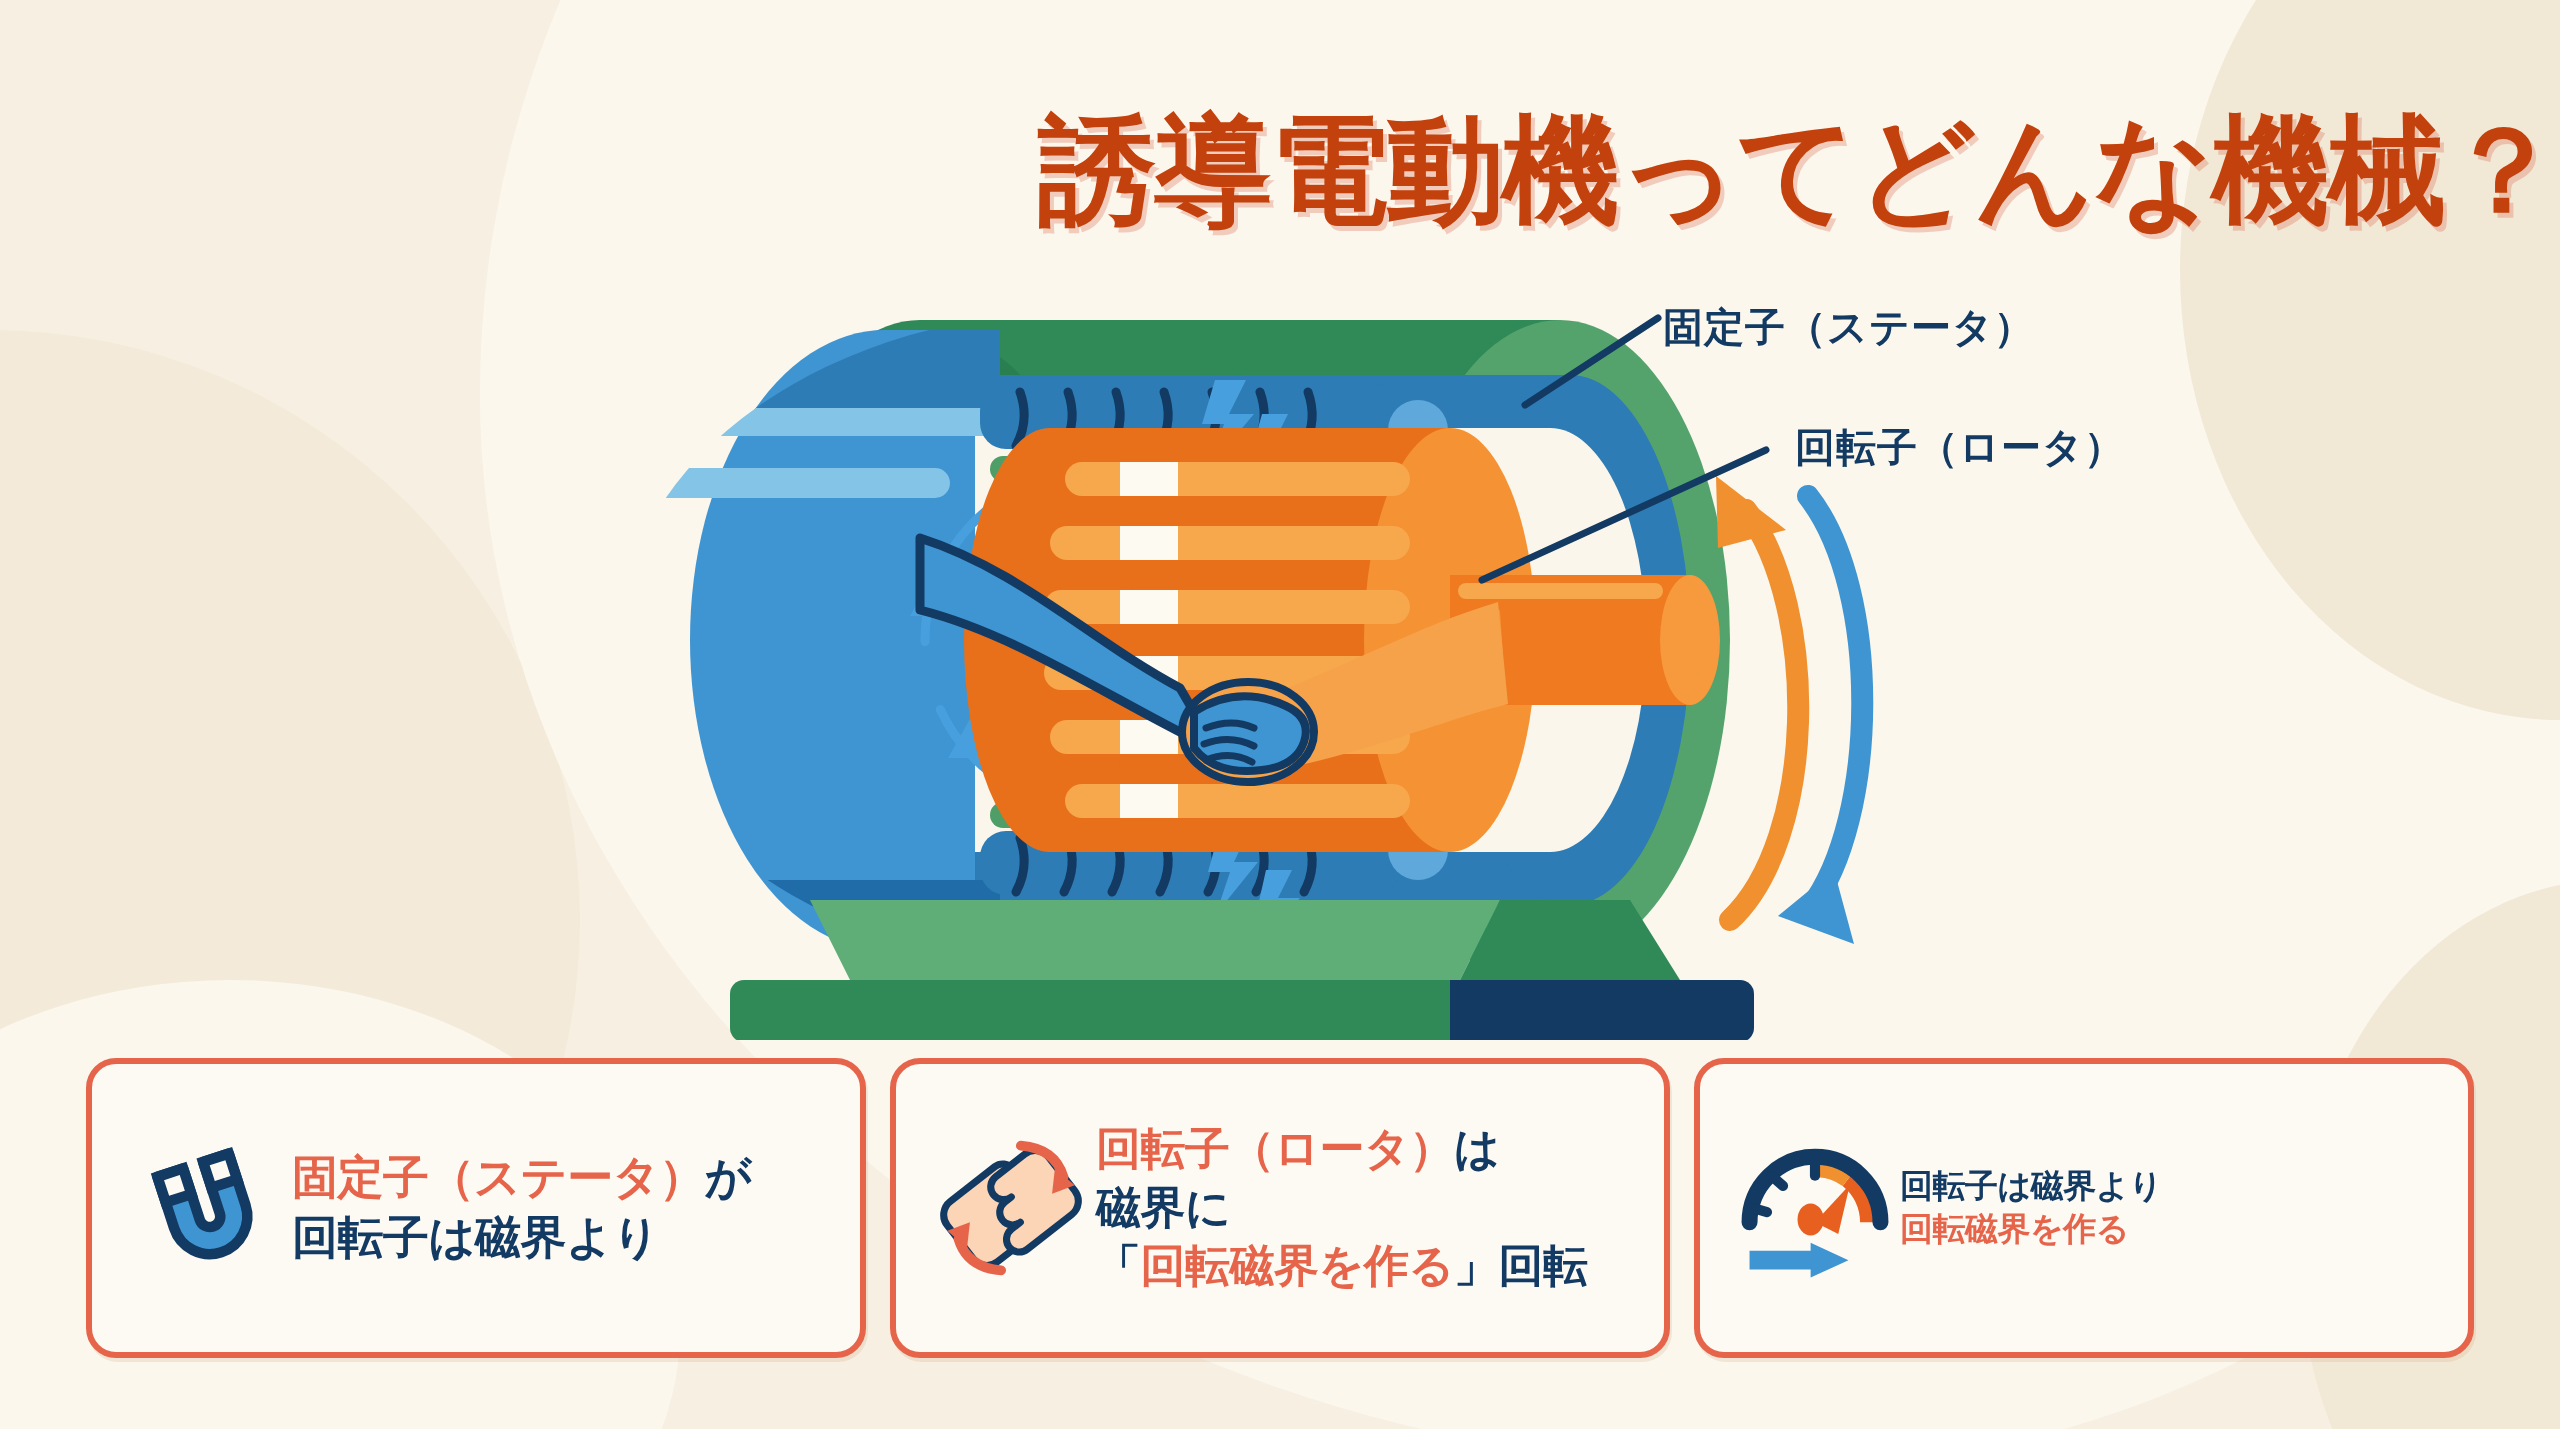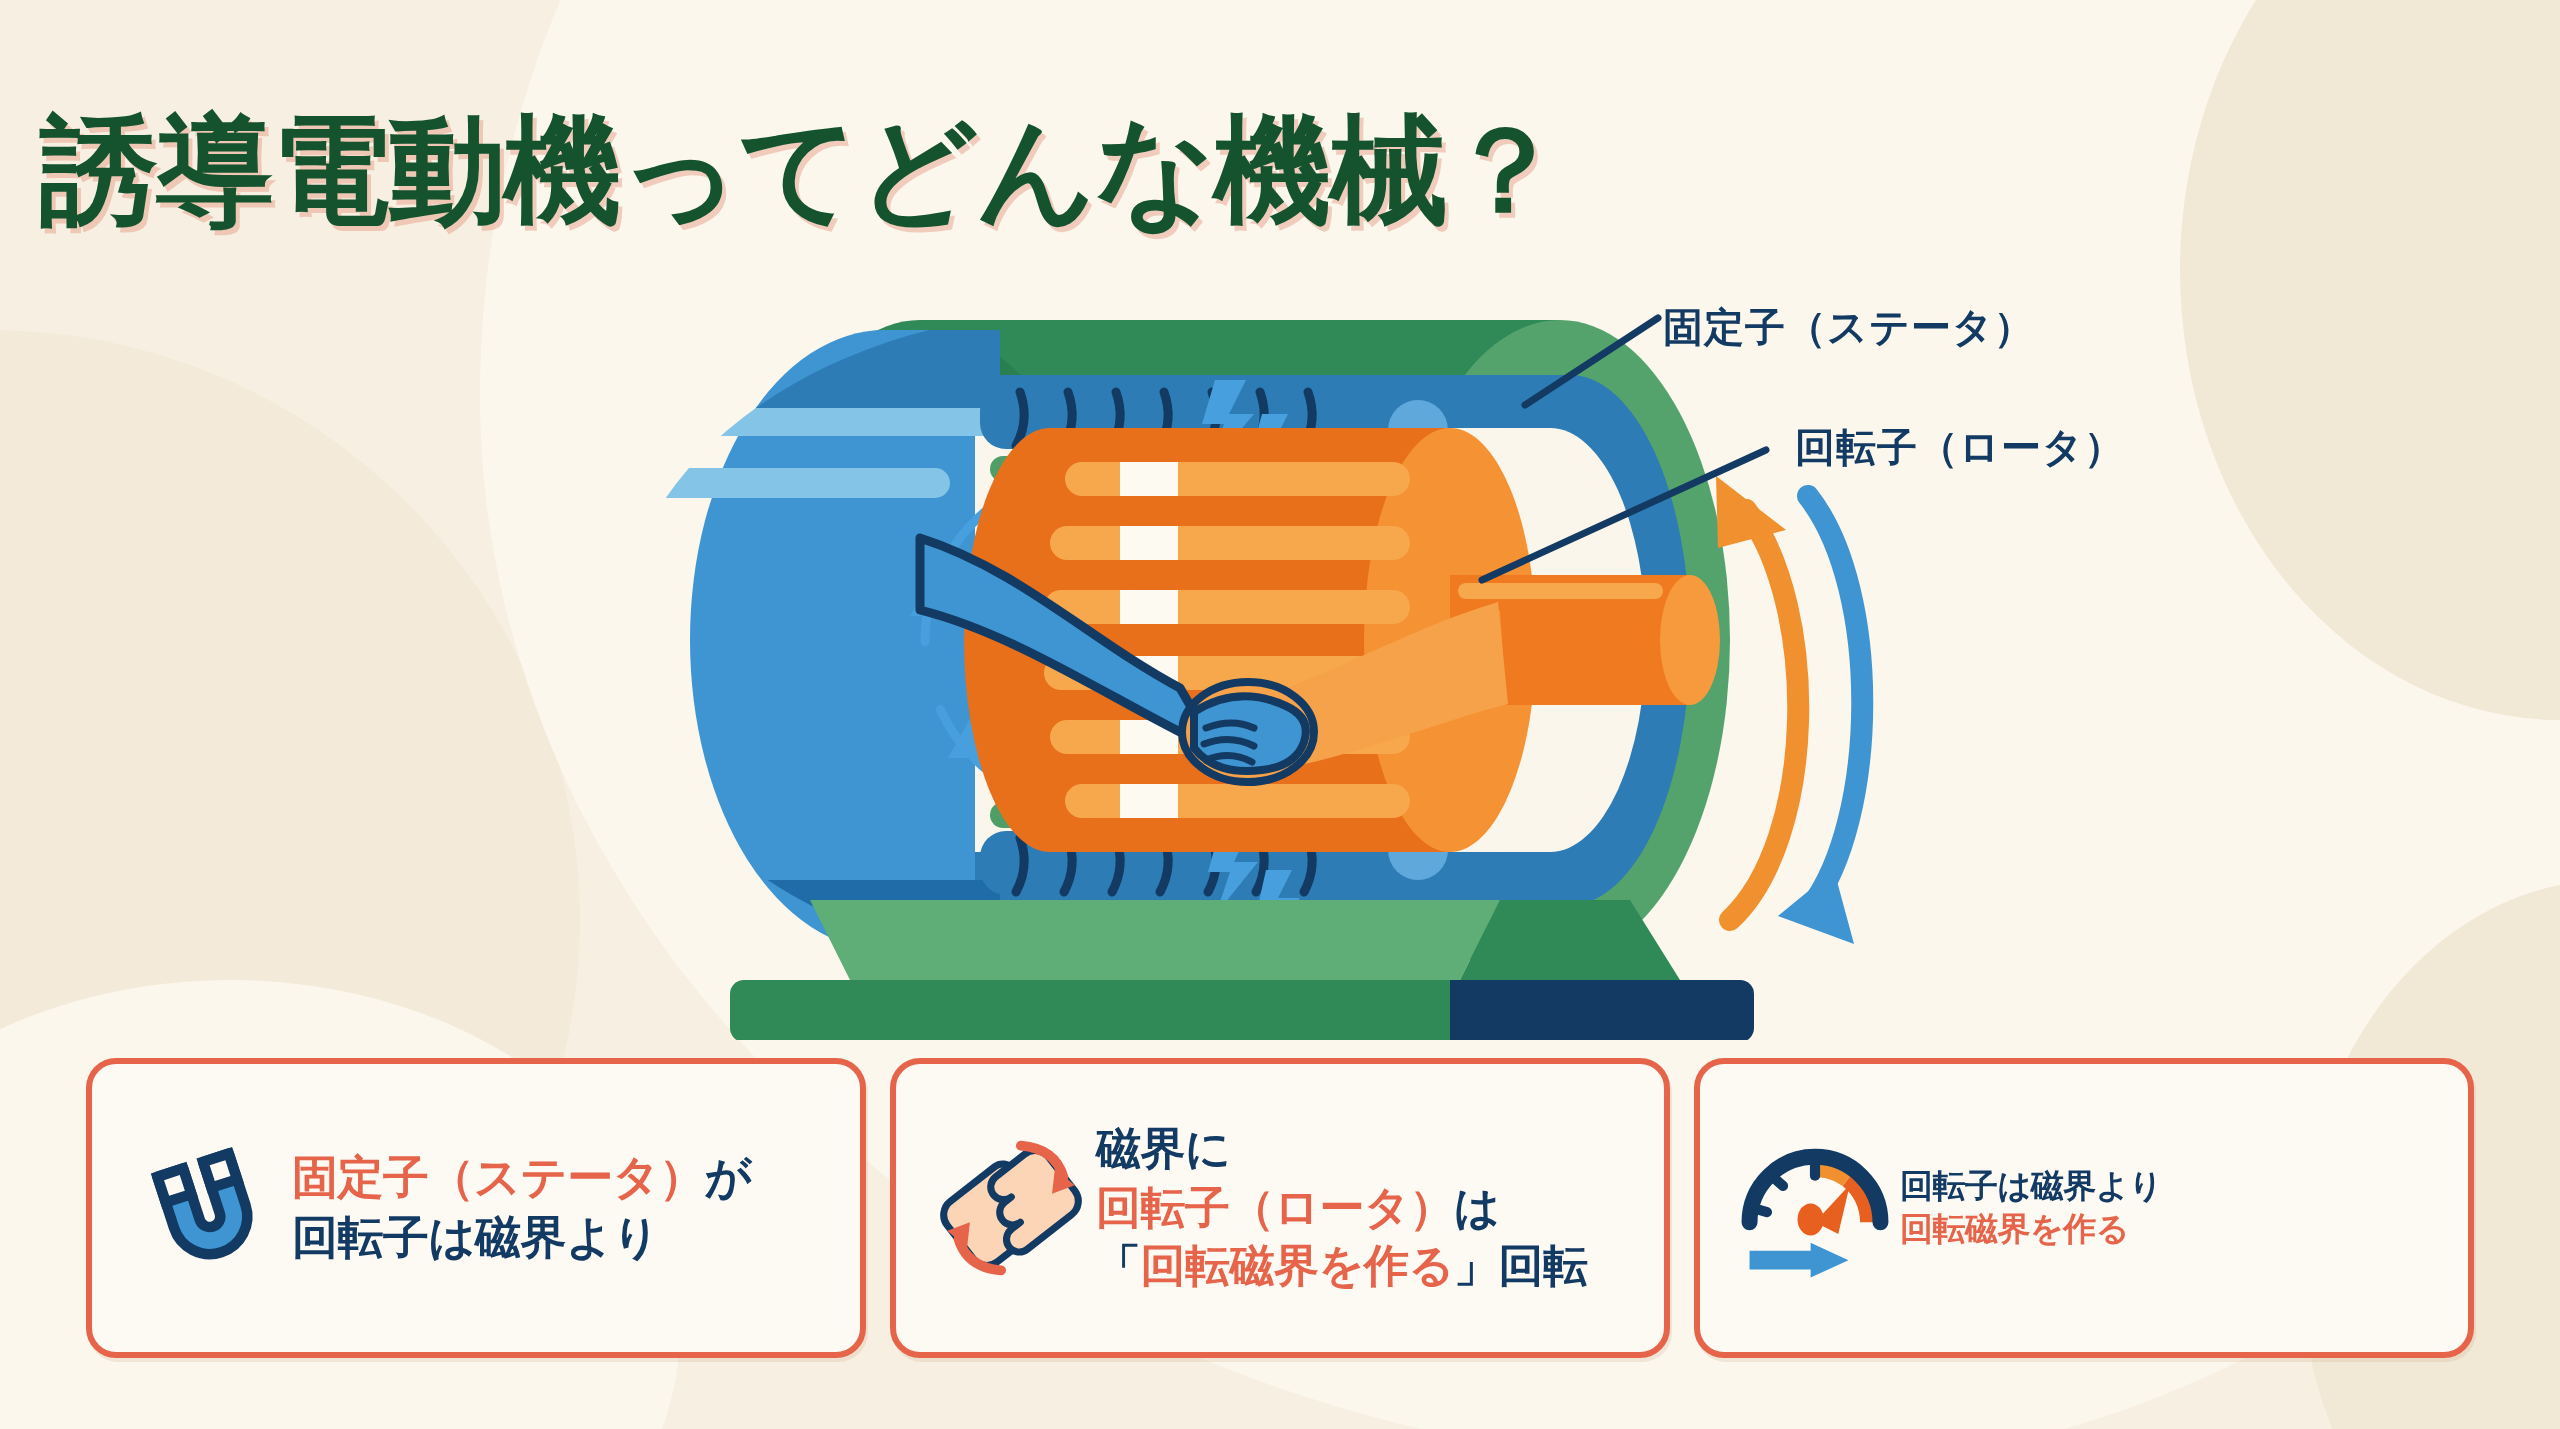--- a/index.html
+++ b/index.html
@@ -30,25 +30,25 @@
     background:#f2e8d6;border-radius:50%;
   }
   .blob-br{
     left:2300px;top:880px;width:620px;height:760px;
     background:#f2e8d6;border-radius:50%;
   }
 
   
   #title{
     position:absolute;left:0;right:0;top:30px;
-    text-align:left;
+    text-align:right;
     font-size:118px;line-height:1.05;
     font-weight:bold;
     letter-spacing:-2px;
-    color:#14532d;
+    color:#c2410c;
     text-shadow:4px 5px 0 rgba(214,92,66,.28);
     white-space:nowrap;
     z-index:6;
     padding-left:40px;
   }
 
   
   #illustration{
     position:absolute;left:620px;top:280px;width:1360px;height:760px;z-index:4;
   }
@@ -303,22 +303,22 @@
           <path d="M24 30 h40 a9 9 0 0 1 0 18 h-8 a9 9 0 0 1 0 18 h-6 a9 9 0 0 1 0 18 h-26 a12 12 0 0 1 -12 -12 v-30 a12 12 0 0 1 12 -12 z" fill="#fbd5b6" stroke="#123a63" stroke-width="5" stroke-linejoin="round"></path>
           <path d="M86 90 h-40 a9 9 0 0 1 0 -18 h8 a9 9 0 0 1 0 -18 h6 a9 9 0 0 1 0 -18 h26 a12 12 0 0 1 12 12 v30 a12 12 0 0 1 -12 12 z" fill="#fbd5b6" stroke="#123a63" stroke-width="5" stroke-linejoin="round"></path>
         </g>
         <path d="M62 16 q24 2 30 22" stroke="#e5644a" stroke-width="7" fill="none" stroke-linecap="round"></path>
         <polygon points="86,32 100,44 84,50" fill="#e5644a"></polygon>
         <path d="M48 104 q-24 -2 -30 -22" stroke="#e5644a" stroke-width="7" fill="none" stroke-linecap="round"></path>
         <polygon points="24,88 10,76 26,70" fill="#e5644a"></polygon>
       </svg>
     </div>
     <div class="card-text">
+        <span class="ln"><span class="hl">回転子（ロータ）</span><span>は</span></span>
         <span class="ln"><span>磁界に</span></span>
-        <span class="ln"><span class="hl">回転子（ロータ）</span><span>は</span></span>
         <span class="ln"><span>「</span><span class="hl">回転磁界を作る</span><span>」回転</span></span>
       </div>
   </div>
 
   <div class="card" id="card-3">
     <div class="card-icon">
       <svg width="160" height="155" viewBox="0 0 110 105">
         <path d="M86 62 a33 33 0 0 0 -12 -25 l 10 -13 a50 50 0 0 1 18 38 z" fill="#e8601f"></path>
         <path d="M74 37 a33 33 0 0 0 -17 -6 l 0 -16 a50 50 0 0 1 27 9 z" fill="#f0902f"></path>
         <path d="M10 62 a45 45 0 0 1 90 0" fill="none" stroke="#123a63" stroke-width="11" stroke-linecap="round"></path>

